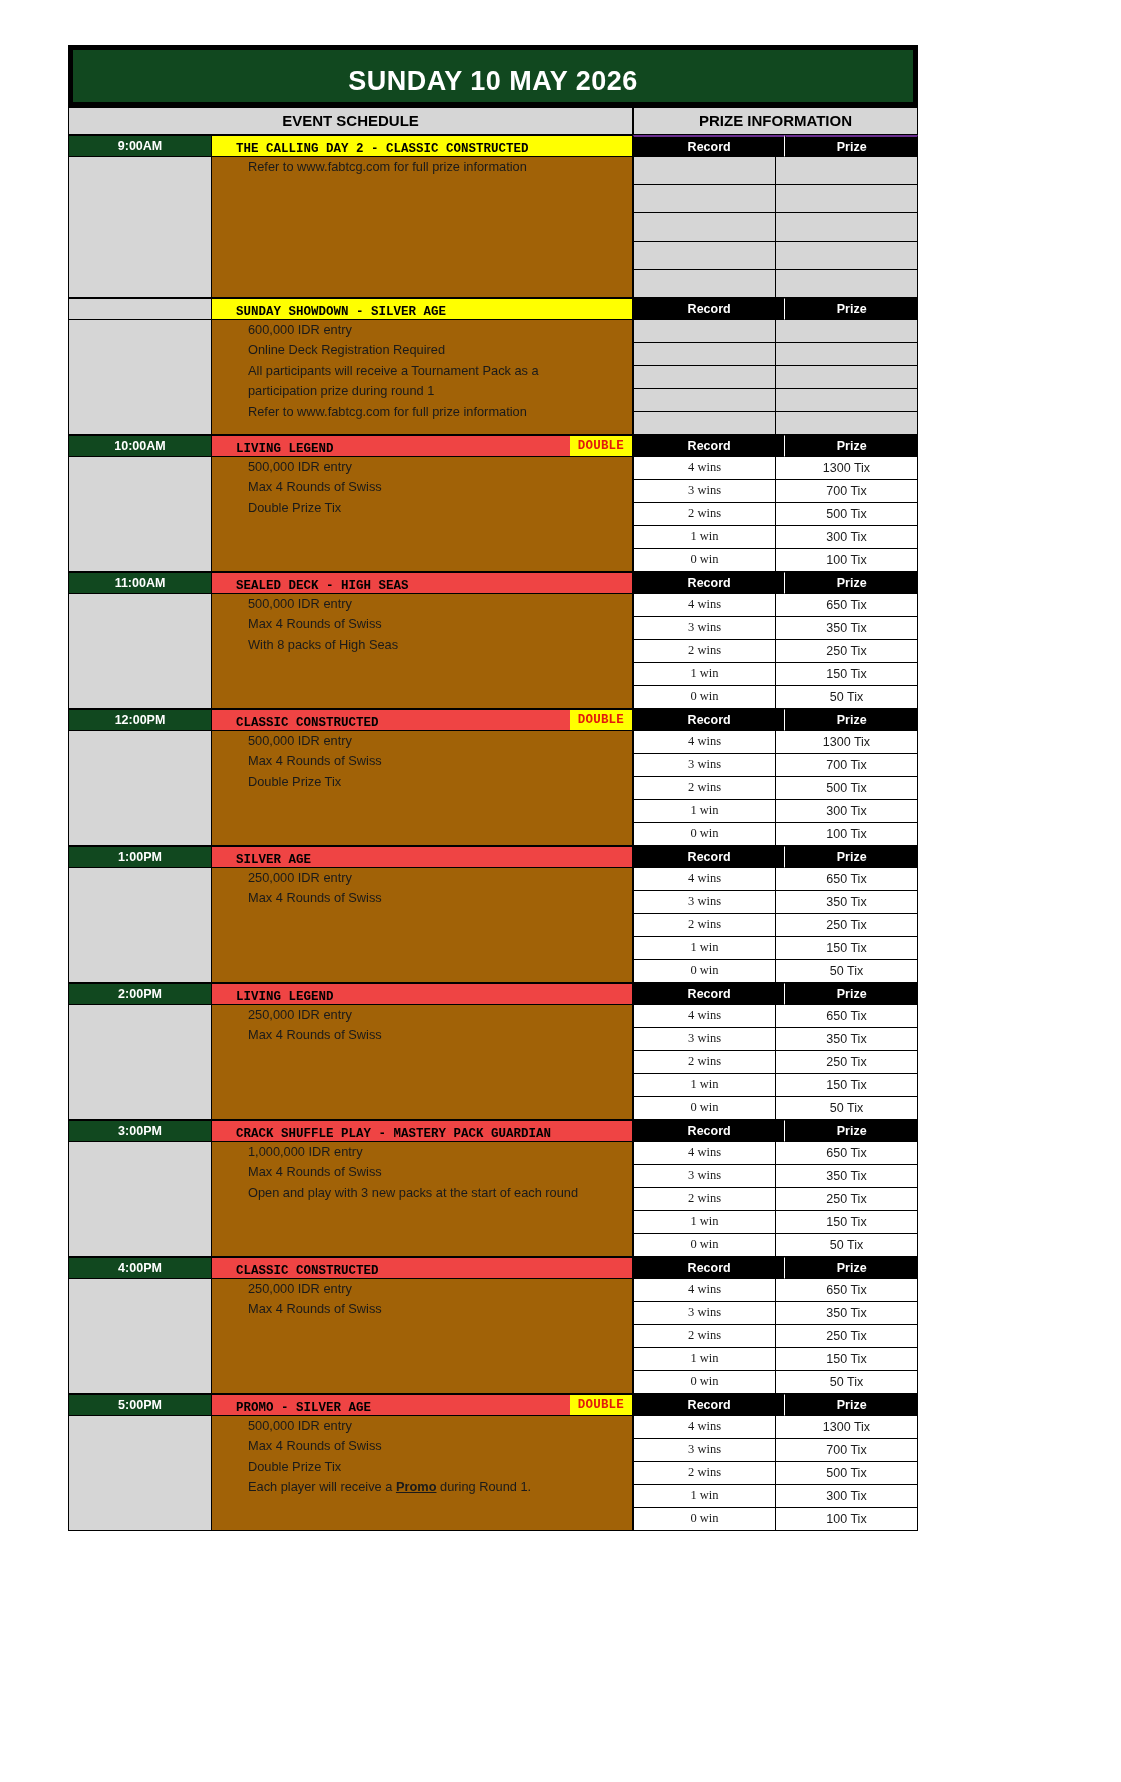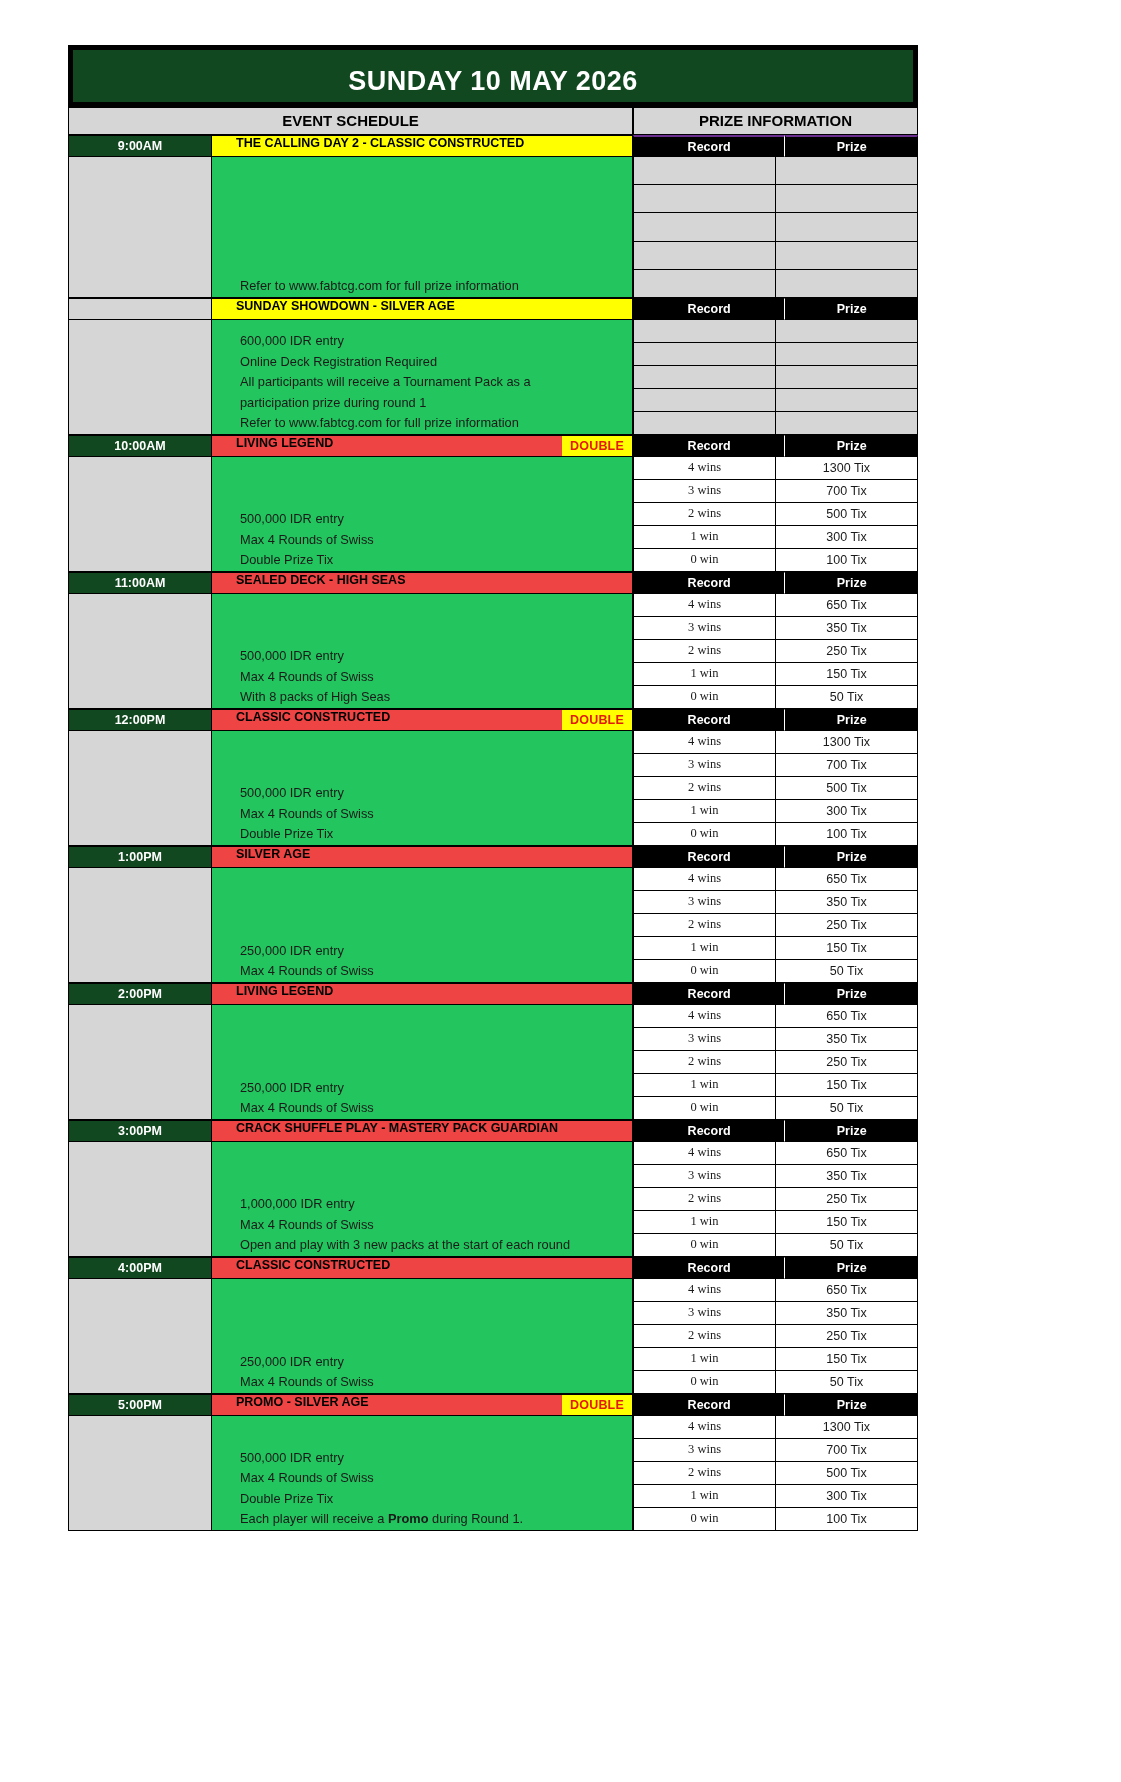--- a/index.html
+++ b/index.html
@@ -64,28 +64,29 @@
     font-weight: bold;
     text-align: center;
     line-height: 21px;
     border: 1px solid #000;
     border-right: none;
   }
   .ev-time.blank { background: #d6d6d6; color: #d6d6d6; }
   .ev-name {
     flex: 1;
     display: flex;
-    align-items: flex-start;
+    align-items: flex-end;
     justify-content: space-between;
     font-size: 12.5px;
     font-weight: bold;
     color: #000;
     border: 1px solid #000;
     padding-left: 24px;
     position: relative;
+    font-family: Liberation Mono, monospace;
   }
   .ev-name.yellow { background: #FFFF00; }
   .ev-name.orange { background: #ef4444; }
   .badge-double {
     background: #FFFF00;
     color: #E21A0C;
     font-size: 12.5px;
     font-weight: bold;
     height: 100%;
     display: flex;
@@ -99,36 +100,36 @@
   .ev-body { display: flex; flex: 1; }
   .ev-grey {
     width: 143px;
     background: #d6d6d6;
     border: 1px solid #000;
     border-right: none;
     border-top: none;
   }
   .ev-desc {
     flex: 1;
-    background: #22c55e;
+    background: #a16207;
     border: 1px solid #000;
     border-top: none;
     display: flex;
     flex-direction: column;
-    justify-content: flex-end;
-    padding-left: 28px;
+    justify-content: flex-start;
+    padding-left: 36px;
     padding-right: 10px;
   }
   .ev-desc .line {
     font-size: 12.8px;
     color: #1a1a1a;
     line-height: 20.5px;
     white-space: nowrap;
   }
-  .ev-desc .line b { font-weight: bold; }
+  .ev-desc .line b { font-weight: bold; text-decoration: underline; }
 
   
   .prize-head { display: flex; height: 22px; }
   .prize-head .cell {
     background: #000000;
     color: #ffffff;
     font-size: 12.5px;
     font-weight: bold;
     text-align: center;
     line-height: 21px;

